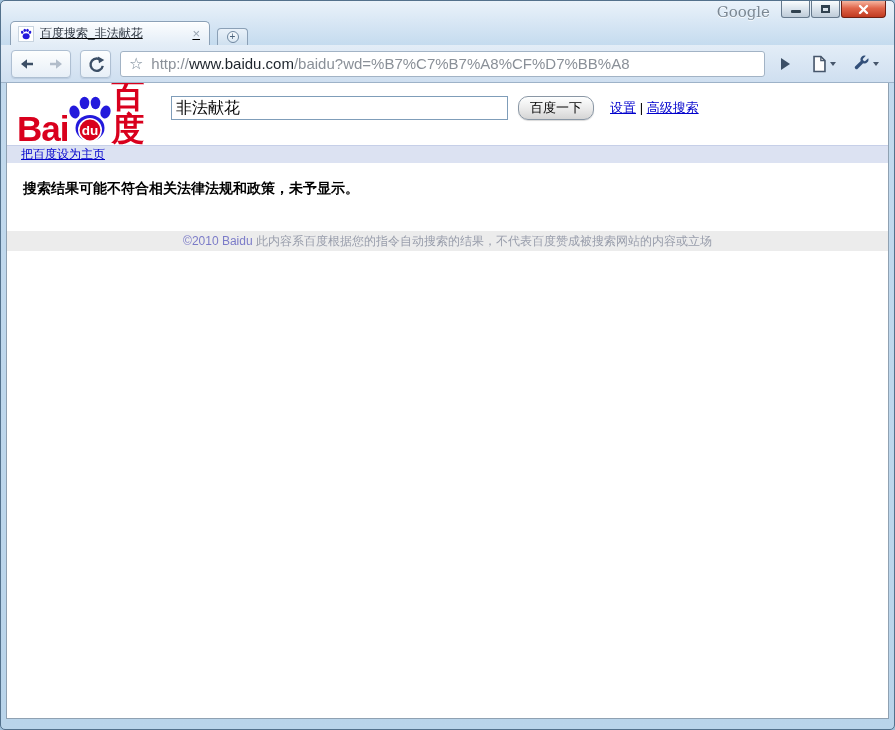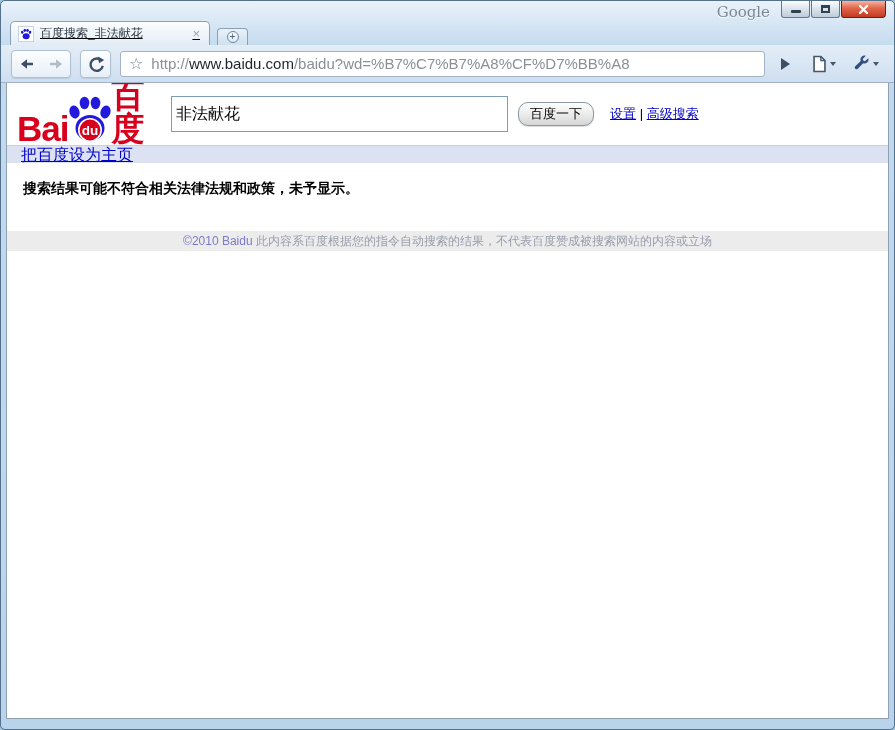--- a/index.html
+++ b/index.html
@@ -107,35 +107,35 @@
   .logo{ display:flex; align-items:flex-end; width:148px; flex:0 0 auto; user-select:none; }
   .logo-bai{ font-size:35px; font-weight:bold; color:#d9001d; letter-spacing:-1px; line-height:0.95; }
   .logo-paw{ position:relative; width:48px; height:50px; margin:0 -3px 0 -2px; flex:0 0 auto; }
   .logo-cn{ font-size:33px; font-weight:bold; color:#d9001d; letter-spacing:-2px; line-height:1; }
   .header-right{ margin-left:6px; }
   .nav-row{ font-size:14px; display:flex; gap:13px; align-items:baseline; padding-top:2px; }
   .nav-row a{ color:#0000cc; text-decoration:underline; cursor:pointer; }
   .nav-row .active{ color:#000; font-weight:bold; text-decoration:none; }
   .search-row{ display:flex; align-items:center; margin-top:5px; }
   .search-input{
-    width:337px; height:36px; border:1px solid #7f9db9; font-size:16px;
+    width:337px; height:24px; border:1px solid #7f9db9; font-size:16px;
     padding:1px 4px; font-family:"Liberation Sans","DejaVu Sans",sans-serif;
   }
   .search-btn{
     margin-left:10px; height:24px; padding:0 11px; font-size:13px;
     border:1px solid #8a97a5; border-radius:10px; color:#000;
     background:linear-gradient(#feffff,#e8e8e8 60%,#d5d5d5);
     box-shadow:0 1px 1px rgba(0,0,0,.15); cursor:pointer;
     font-family:"Liberation Sans","DejaVu Sans",sans-serif;
   }
   .search-links{ margin-left:16px; font-size:13px; color:#000; }
   .search-links a{ color:#0000cc; text-decoration:underline; cursor:pointer; }
   .sethome-bar{
     height:18px; line-height:17px; background:#dce2f2;
-    border-top:1px solid #c6cfe8; padding-left:14px; font-size:16px;
+    border-top:1px solid #c6cfe8; padding-left:14px; font-size:12px;
   }
   .sethome-bar a{ color:#0000cc; text-decoration:underline; cursor:pointer; }
   .blocked-msg{
     margin:17px 0 0 16px; font-size:14px; font-weight:bold; color:#000;
   }
   .footer-bar{
     margin-top:33px; height:20px; line-height:20px; background:#ececec;
     text-align:center; font-size:12px; color:#989dab;
   }
   .footer-bar a{ color:#7b7bc8; text-decoration:none; cursor:pointer; }

